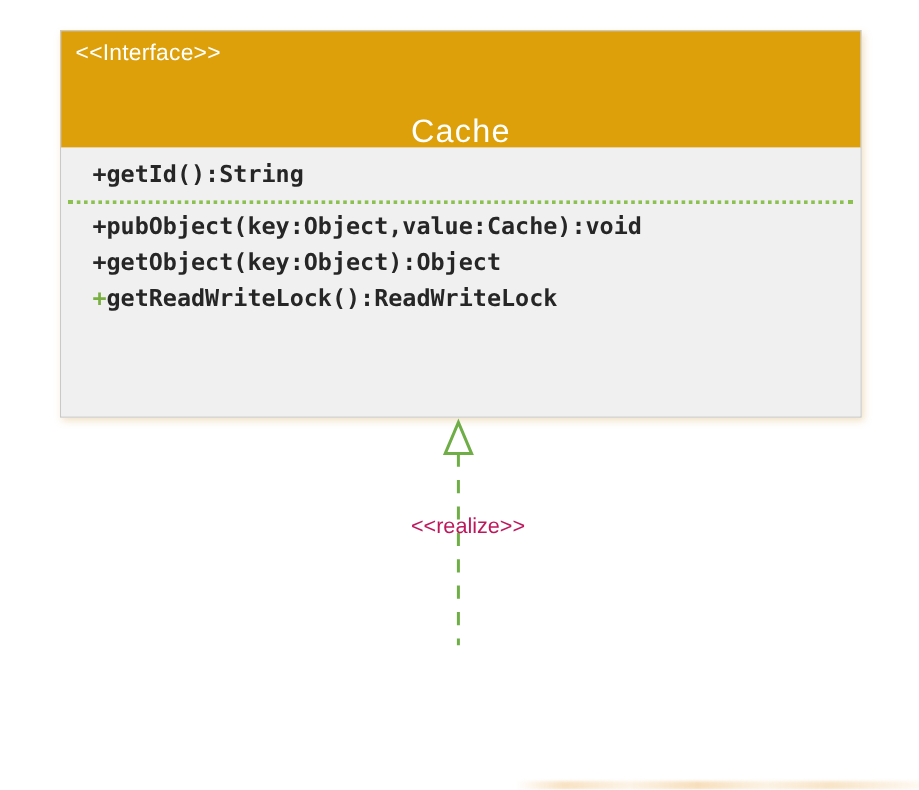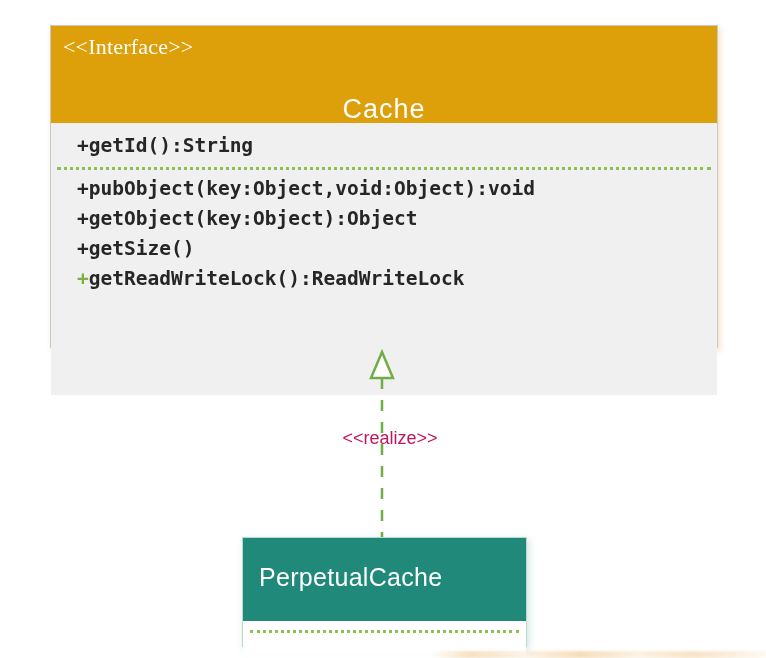--- a/index.html
+++ b/index.html
@@ -45,43 +45,43 @@
     background: #dda00a;
     box-sizing: border-box;
     overflow: hidden;
   }
 
   .stereotype {
     position: absolute;
     left: 12px;
     top: 8px;
     color: #ffffff;
-    font-size: 22px;
-    font-family: Liberation Serif, serif;
+    font-size: 19px;
+    font-family: Liberation Sans, sans-serif;
     letter-spacing: 0.2px;
     white-space: nowrap;
   }
 
   .class-title {
     position: absolute;
     left: 0;
     right: 0;
     top: 40px;
     text-align: center;
     color: #ffffff;
     font-size: 27px;
     font-family: "Liberation Sans", sans-serif;
     letter-spacing: 1px;
     white-space: nowrap;
     margin-top: 28px;
   }
 
   .iface-body {
     position: relative;
-    height: 272px;
+    height: 224px;
     background: #f0f0f0;
     box-sizing: border-box;
     padding: 8px 0 0 0;
   }
 
   .member-row {
     font-family: "DejaVu Sans Mono", "Liberation Mono", monospace;
     font-size: 19.5px;
     color: #262626;
     line-height: 30px;
@@ -198,46 +198,37 @@
 
     <div class="iface-body">
 
       <div>
         <div class="member-row"><span class="vis">+</span><span>getId():String</span></div>
       </div>
 
       <div class="dotted-sep"></div>
 
       <div>
-        <div class="member-row"><span class="vis">+</span><span>pubObject(key:Object,void:Object):void</span></div>
+        <div class="member-row"><span class="vis">+</span><span>pubObject(key:Object,value:Cache):void</span></div>
 
         <div class="member-row"><span class="vis">+</span><span>getObject(key:Object):Object</span></div>
 
 
-        <div class="member-row"><span class="vis">+</span><span>getSize()</span></div>
 
         <div class="member-row"><span class="vis green">+</span><span>getReadWriteLock():ReadWriteLock</span></div>
       </div>
 
     </div>
   </div>
 
   <svg id="connector" viewBox="0 0 48 190">
 
     <polygon points="24,4 35,30 13,30" fill="#ffffff" stroke="#6fae46" stroke-width="2.5"></polygon>
 
     <line x1="24" y1="30" x2="24" y2="190" stroke="#6fae46" stroke-width="2.5" stroke-dasharray="11 11"></line>
   </svg>
 
   <div id="realize-label">&lt;&lt;realize&gt;&gt;</div>
 
-  <div id="perpetual-box" class="uml-box">
-    <div class="impl-header">
-      <div class="impl-title">PerpetualCache</div>
-    </div>
-    <div class="impl-body">
-      <div class="dotted-sep"></div>
-    </div>
-  </div>
 
   <div id="cutoff-strip"></div>
 
 </div>
 
 </body></html>

